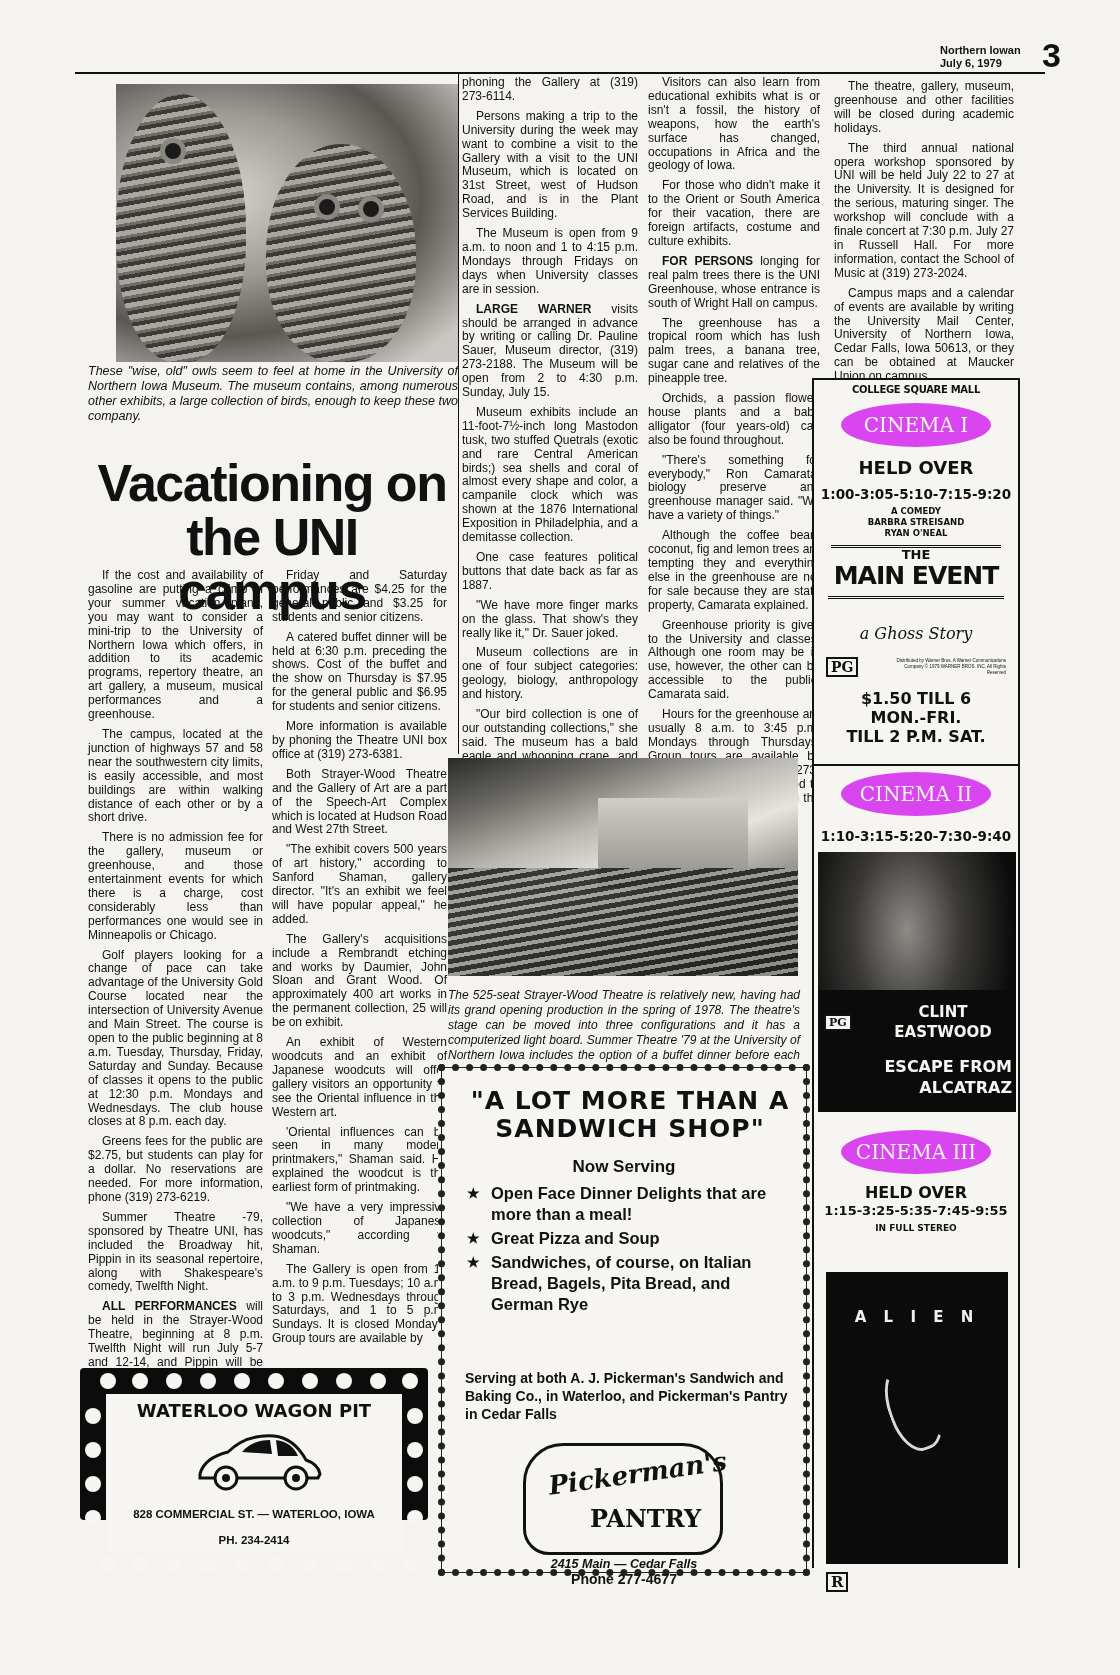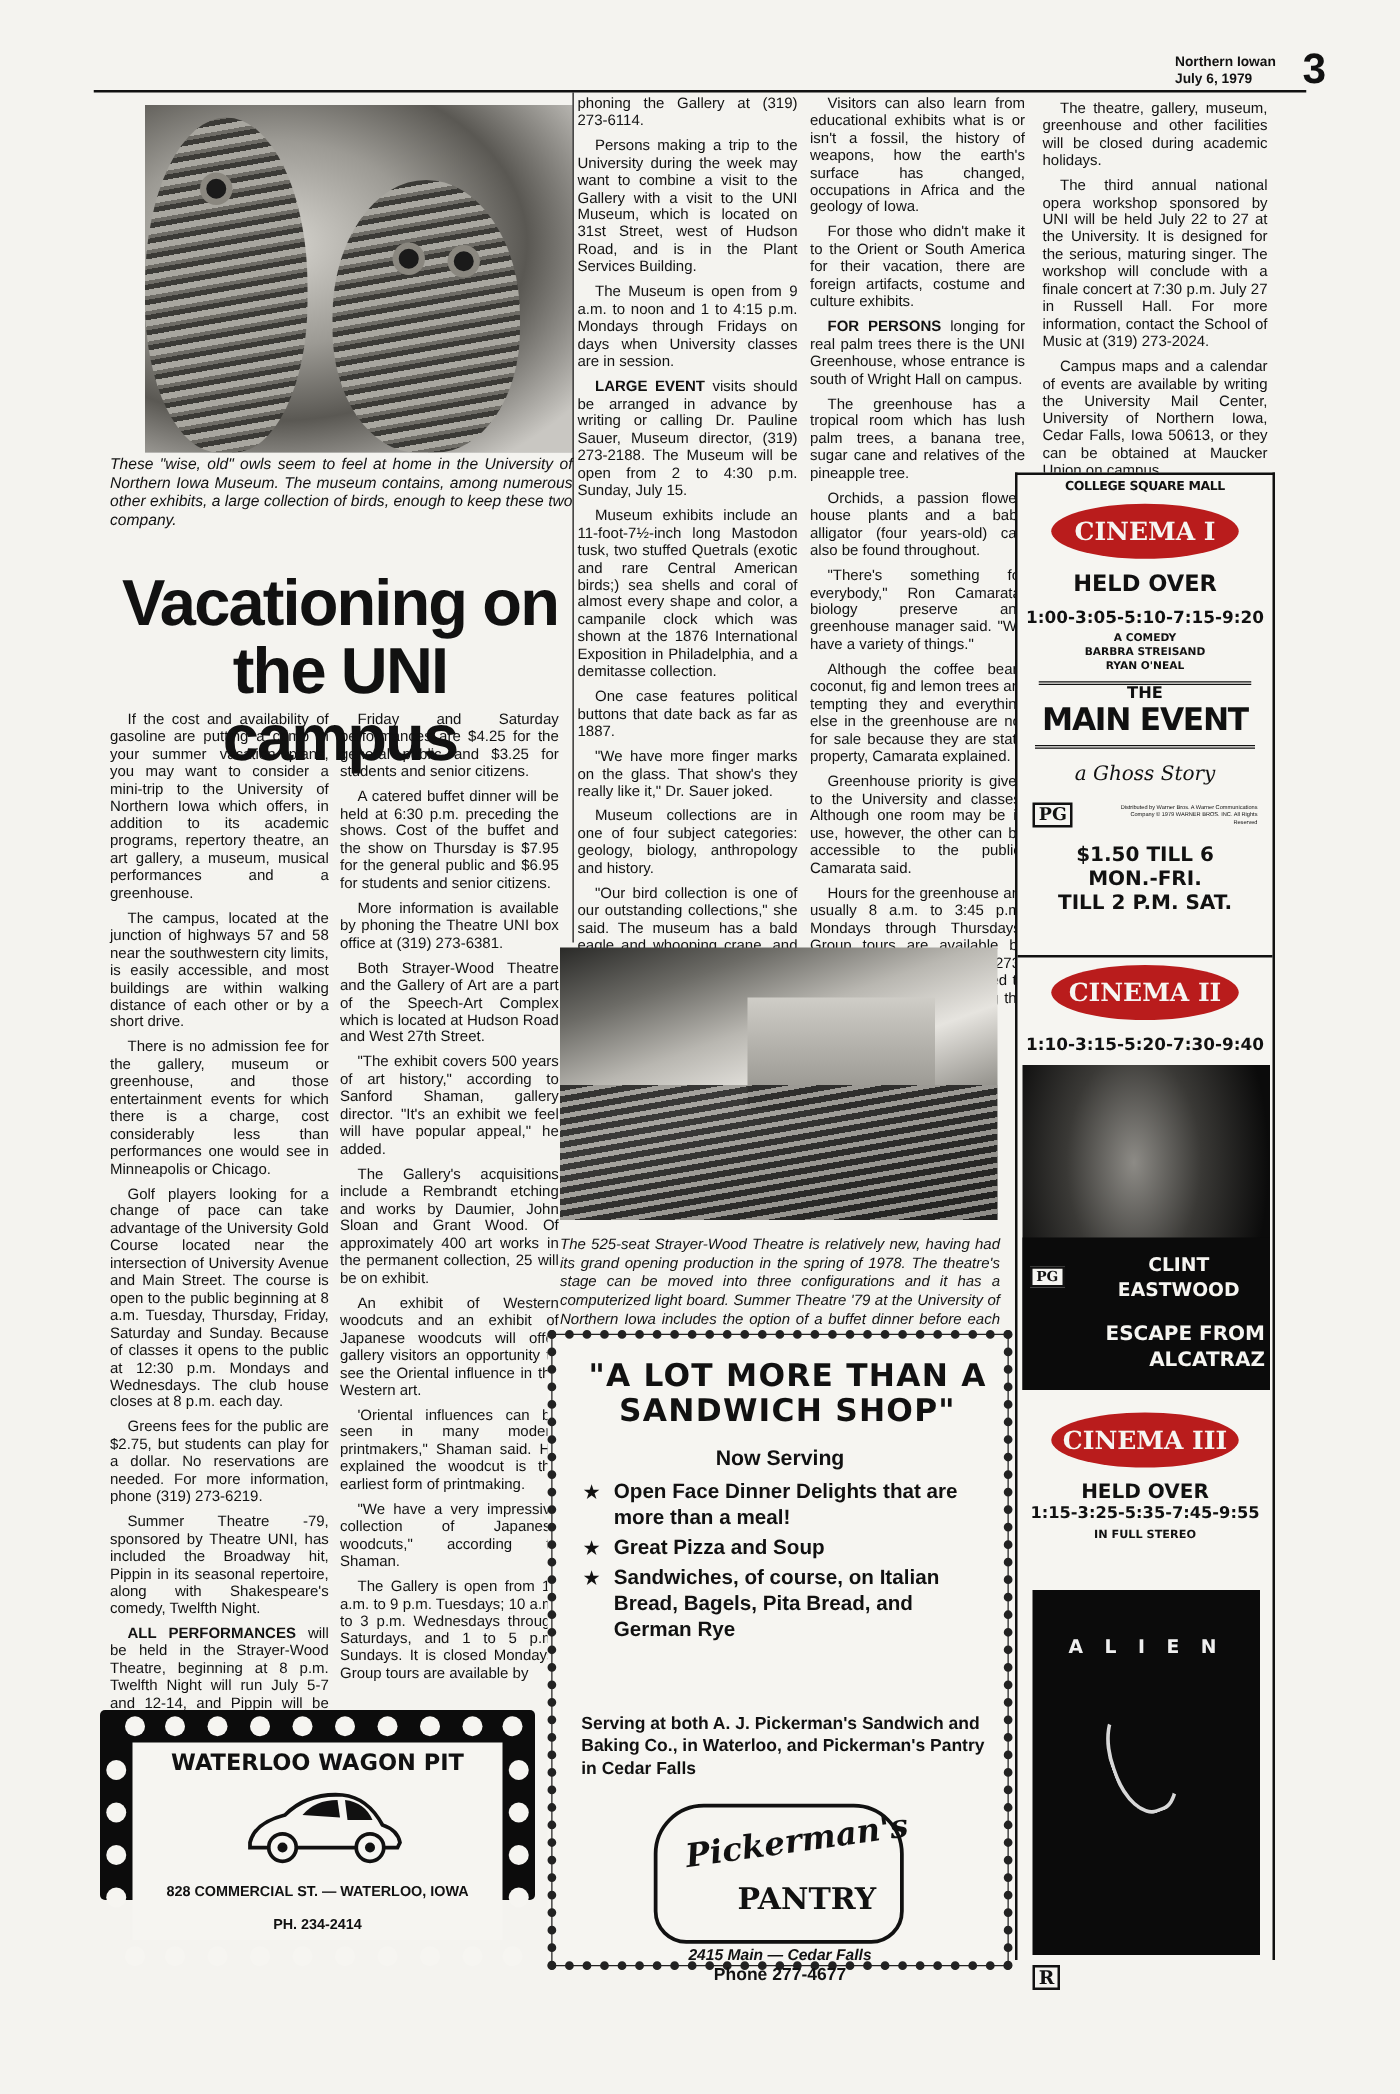--- a/index.html
+++ b/index.html
@@ -39,21 +39,21 @@
   .ad-sandwich .addr { position: absolute; left: 0; top: 486px; width: 358px; text-align: center; font-weight: bold; font-size: 12.5px; font-style: italic; }
   .ad-sandwich .phone { position: absolute; left: 0; top: 500px; width: 358px; text-align: center; font-weight: bold; font-size: 14px; }
   .ad-wagon { left: 80px; top: 1368px; width: 348px; height: 152px; background: #0c0c0c; border-radius: 4px; }
   .ad-wagon .inner { position: absolute; left: 26px; top: 26px; width: 296px; height: 158px; background: #f6f5f1; }
   .bulb { position: absolute; width: 16px; height: 16px; border-radius: 50%; background: #f6f5f1; }
   .ad-wagon .name { position: absolute; left: 0; top: 6px; width: 296px; text-align: center; font-weight: bold; font-size: 18px; font-family: "DejaVu Sans", sans-serif; }
   .ad-wagon .street { position: absolute; left: 0; top: 114px; width: 296px; text-align: center; font-weight: bold; font-size: 11.5px; }
   .ad-wagon .phone { position: absolute; left: 0; top: 140px; width: 296px; text-align: center; font-weight: bold; font-size: 11.5px; }
   .ad-cinema { left: 812px; top: 378px; width: 208px; height: 1190px; border-left: 2px solid #111; border-right: 2px solid #111; border-top: 2px solid #111; background: #f6f5f1; }
   .cin-section { position: absolute; left: 0; width: 204px; text-align: center; }
-  .oval { margin: 0 auto; width: 150px; height: 44px; border-radius: 50%; background: #b91c1c; color: #f6f5f1; font-family: "DejaVu Serif", serif; font-size: 20px; line-height: 44px; font-weight: bold; }
+  .oval { margin: 0 auto; width: 150px; height: 44px; border-radius: 50%; background: #d946ef; color: #f6f5f1; font-family: "DejaVu Serif", serif; font-size: 20px; line-height: 44px; font-weight: normal; }
   .cin-b { font-weight: bold; font-family: "DejaVu Sans", sans-serif; }
   .pg { display: inline-block; border: 2px solid #111; font-family: "DejaVu Serif", serif; font-weight: bold; font-size: 14px; padding: 0 3px; line-height: 16px; }
   .alcatraz-photo { position: absolute; left: 4px; top: 472px; width: 198px; height: 260px; background: radial-gradient(ellipse at 45% 30%, #8d8b86 0%, #3a3936 35%, #0b0b0b 70%); }
   .alcatraz-bar { position: absolute; left: 4px; top: 610px; width: 198px; height: 122px; background: #0b0b0b; color: #f6f5f1; }
   .alien-photo { position: absolute; left: 12px; top: 892px; width: 182px; height: 292px; background: #0b0b0b; color: #f0f0f0; }
   .egg { position: absolute; left: 62px; top: 90px; width: 50px; height: 90px; border: 3px solid #d8d8d8; border-radius: 50% 50% 45% 45%; border-top-color: transparent; border-right-color: transparent; transform: rotate(-20deg); }
 </style>
 </head>
 <body>
 
@@ -100,21 +100,21 @@
   <p>"We have a very impressive collection of Japanese woodcuts," according to Shaman.</p>
   <p>The Gallery is open from 10 a.m. to 9 p.m. Tuesdays; 10 a.m. to 3 p.m. Wednesdays through Saturdays, and 1 to 5 p.m. Sundays. It is closed Mondays. Group tours are available by</p>
 </div>
 
 <div class="abs vline" style="left:458px;top:74px;height:680px;"></div>
 
 <div class="abs col" style="left:462px;top:76px;width:176px;">
   <p class="noindent">phoning the Gallery at (319) 273-6114.</p>
   <p>Persons making a trip to the University during the week may want to combine a visit to the Gallery with a visit to the UNI Museum, which is located on 31st Street, west of Hudson Road, and is in the Plant Services Building.</p>
   <p>The Museum is open from 9 a.m. to noon and 1 to 4:15 p.m. Mondays through Fridays on days when University classes are in session.</p>
-  <p><b>LARGE EVENT</b><span> visits should be arranged in advance by writing or calling Dr. Pauline Sauer, Museum director, (319) 273-2188. The Museum will be open from 2 to 4:30 p.m. Sunday, July 15.</span></p>
+  <p><b>LARGE WARNER</b><span> visits should be arranged in advance by writing or calling Dr. Pauline Sauer, Museum director, (319) 273-2188. The Museum will be open from 2 to 4:30 p.m. Sunday, July 15.</span></p>
   <p>Museum exhibits include an 11-foot-7½-inch long Mastodon tusk, two stuffed Quetrals (exotic and rare Central American birds;) sea shells and coral of almost every shape and color, a campanile clock which was shown at the 1876 International Exposition in Philadelphia, and a demitasse collection.</p>
   <p>One case features political buttons that date back as far as 1887.</p>
   <p>"We have more finger marks on the glass. That show's they really like it," Dr. Sauer joked.</p>
   <p>Museum collections are in one of four subject categories: geology, biology, anthropology and history.</p>
   <p>"Our bird collection is one of our outstanding collections," she said. The museum has a bald eagle and whooping crane, and also an educational exhibit on how birds grow and the different kinds of nests.</p>
 </div>
 
 <div class="abs col" style="left:648px;top:76px;width:172px;">
   <p>Visitors can also learn from educational exhibits what is or isn't a fossil, the history of weapons, how the earth's surface has changed, occupations in Africa and the geology of Iowa.</p>
   <p>For those who didn't make it to the Orient or South America for their vacation, there are foreign artifacts, costume and culture exhibits.</p>
@@ -214,21 +214,21 @@
   <div class="cin-section" style="top:4px;">
     <div class="cin-b" style="font-size:10px;margin-bottom:8px;letter-spacing:-0.3px;">COLLEGE SQUARE MALL</div>
     <div class="oval">CINEMA I</div>
     <div class="cin-b" style="font-size:18px;margin-top:10px;">HELD OVER</div>
     <div class="cin-b" style="font-size:13.5px;margin-top:8px;">1:00-3:05-5:10-7:15-9:20</div>
     <div class="cin-b" style="font-size:8.5px;margin-top:4px;line-height:11px;">A COMEDY</div>
     <div class="cin-b" style="font-size:8.5px;line-height:11px;">BARBRA STREISAND</div>
     <div class="cin-b" style="font-size:8.5px;line-height:11px;">RYAN O'NEAL</div>
     <div class="cin-b" style="font-size:13px;margin-top:6px;border-top:3px double #111;width:170px;margin-left:auto;margin-right:auto;line-height:14px;">THE</div>
     <div class="cin-b" style="font-size:25px;line-height:28px;letter-spacing:-1px;border-bottom:3px double #111;width:176px;margin-left:auto;margin-right:auto;padding-bottom:6px;">MAIN EVENT</div>
-    <div style="font-family:'DejaVu Serif',serif;font-style:italic;font-size:16px;margin-top:10px;">a Ghoss Story</div>
+    <div style="font-family:'DejaVu Serif',serif;font-style:italic;font-size:16px;margin-top:25px;">a Ghoss Story</div>
     <div style="display:flex;align-items:center;justify-content:space-between;padding:0 12px;margin-top:14px;">
       <span class="pg">PG</span>
       <span style="font-size:4.5px;width:120px;text-align:right;line-height:6px;">Distributed by Warner Bros. A Warner Communications Company © 1979 WARNER BROS. INC. All Rights Reserved</span>
     </div>
     <div class="cin-b" style="font-size:16px;margin-top:12px;line-height:19px;">$1.50 TILL 6</div>
     <div class="cin-b" style="font-size:16px;line-height:19px;">MON.-FRI.</div>
     <div class="cin-b" style="font-size:16px;line-height:19px;">TILL 2 P.M. SAT.</div>
   </div>
   <div style="position:absolute;left:0;top:384px;width:204px;height:2px;background:#111;"></div>
   <div class="cin-section" style="top:392px;">

